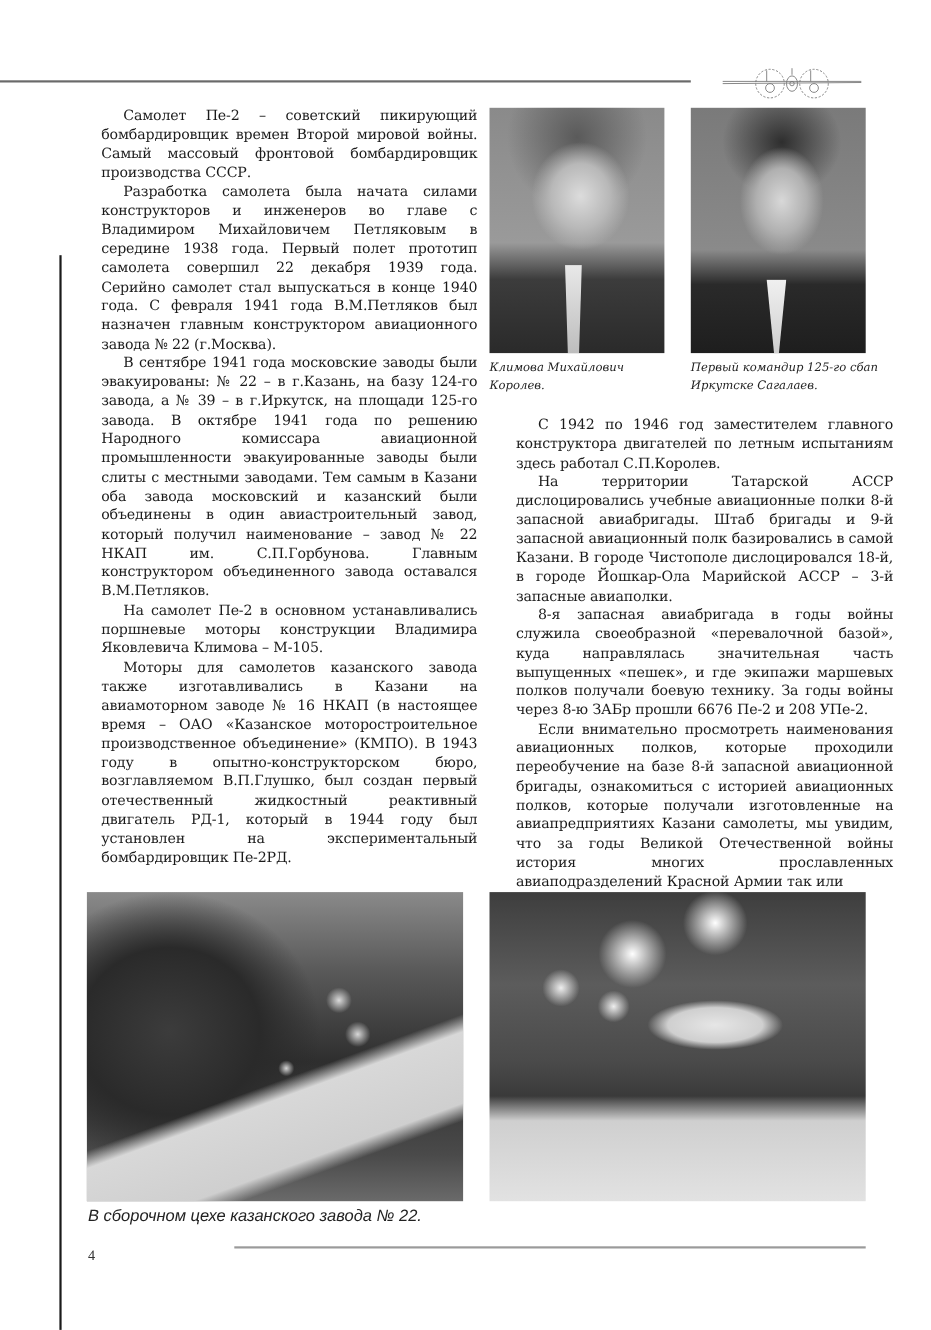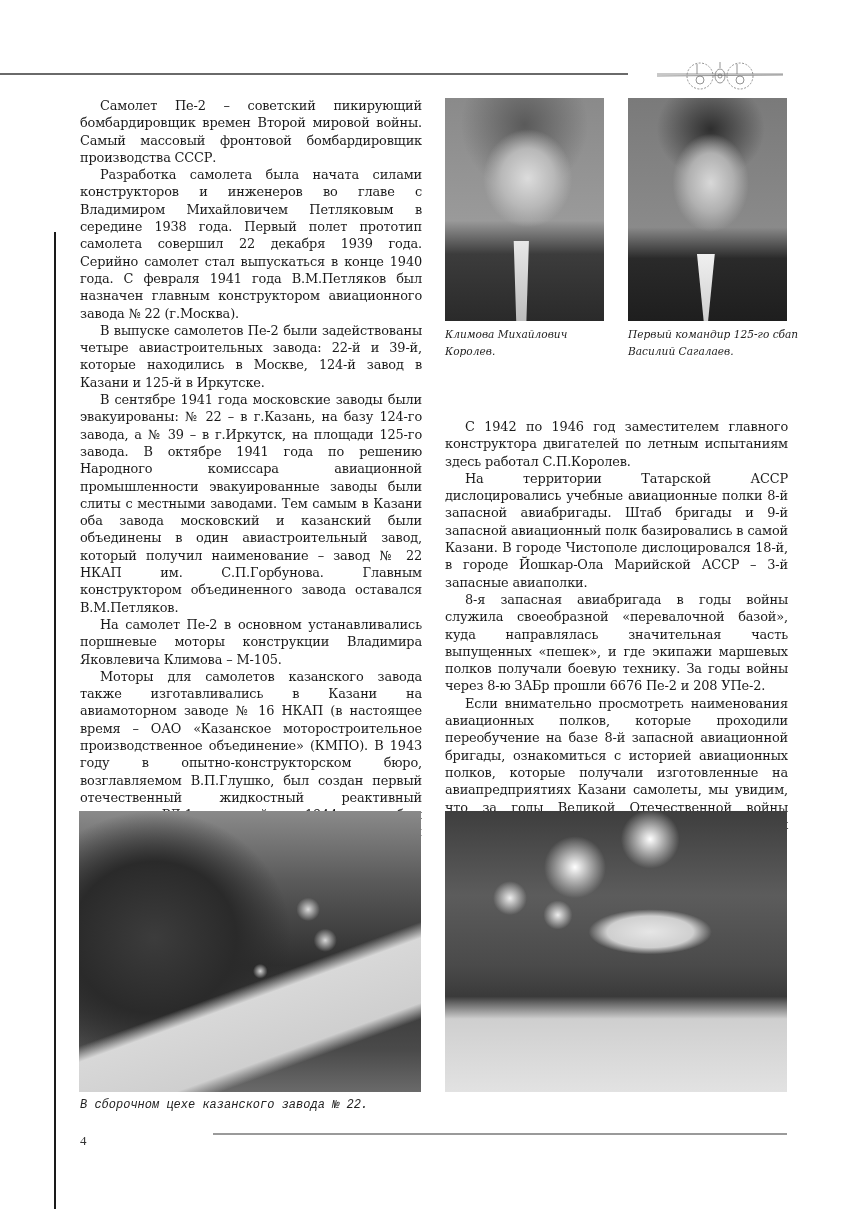--- a/index.html
+++ b/index.html
@@ -5,43 +5,43 @@
     html, body { margin: 0; padding: 0; background: #ffffff; }
     body { width: 846px; height: 1209px; position: relative; overflow: hidden;
            font-family: "DejaVu Serif", "Liberation Serif", serif; color: #1a1a1a; }
 
     .top-rule { position: absolute; left: 0; top: 73px; width: 628px; height: 2px; background: #6a6a6a; }
     .plane-icon { position: absolute; left: 655px; top: 58px; width: 130px; height: 36px; }
     .left-vline { position: absolute; left: 54px; top: 232px; width: 2px; height: 977px; background: #1a1a1a; }
 
     .col { position: absolute; font-size: 12.9px; line-height: 17.3px; text-align: justify; letter-spacing: -0.15px; }
     .col p { margin: 0; text-indent: 20px; }
-    .col-left { left: 80px; top: 97px; width: 342px; }
-    .col-right { left: 445px; top: 378px; width: 343px; margin-top: 40px; }
+    .col-left { left: 92px; top: 97px; width: 342px; }
+    .col-right { left: 469px; top: 378px; width: 343px; }
 
     .photo { position: absolute; overflow: hidden; }
     .photo-petlyakov { left: 445px; top: 98px; width: 159px; height: 223px;
       background:
         radial-gradient(ellipse 28% 22% at 52% 36%, #dcdcdc 0%, #b8b8b8 60%, rgba(0,0,0,0) 100%),
         radial-gradient(ellipse 40% 30% at 50% 12%, #5a5a5a 0%, rgba(0,0,0,0) 100%),
         linear-gradient(180deg, #8a8a8a 0%, #9a9a9a 55%, #3c3c3c 70%, #2a2a2a 100%); }
     .photo-petlyakov::after { content: ""; position: absolute; left: 40%; top: 64%; width: 16%; height: 36%;
       background: linear-gradient(180deg, #e8e8e8, #bdbdbd); clip-path: polygon(20% 0,80% 0,70% 100%,30% 100%); }
     .photo-sagalaev { left: 628px; top: 98px; width: 159px; height: 223px;
       background:
         radial-gradient(ellipse 24% 22% at 52% 38%, #d8d8d8 0%, #b0b0b0 60%, rgba(0,0,0,0) 100%),
         radial-gradient(ellipse 34% 22% at 52% 14%, #2e2e2e 0%, rgba(0,0,0,0) 100%),
         linear-gradient(180deg, #7a7a7a 0%, #8a8a8a 58%, #2a2a2a 72%, #1e1e1e 100%); }
     .photo-sagalaev::after { content: ""; position: absolute; left: 42%; top: 70%; width: 14%; height: 30%;
       background: linear-gradient(180deg, #f0f0f0, #cfcfcf); clip-path: polygon(10% 0,90% 0,60% 100%,40% 100%); }
 
     .caption { position: absolute; font-style: italic; font-size: 10.6px; line-height: 17px; color: #222; }
     .cap-petlyakov { left: 445px; top: 326px; width: 170px; }
     .cap-sagalaev { left: 628px; top: 326px; width: 200px; }
-    .cap-factory { left: 80px; top: 1097px; width: 400px; font-family: Liberation Mono, monospace; font-size: 12px; }
+    .cap-factory { left: 80px; top: 1097px; width: 400px; font-family: Liberation Sans, sans-serif; font-size: 15px; }
 
     .photo-engine { left: 79px; top: 811px; width: 342px; height: 281px;
       background:
         radial-gradient(circle at 67% 35%, rgba(255,255,255,0.8) 0, rgba(255,255,255,0) 4%),
         radial-gradient(circle at 72% 46%, rgba(255,255,255,0.8) 0, rgba(255,255,255,0) 4%),
         radial-gradient(circle at 53% 57%, rgba(255,255,255,0.8) 0, rgba(255,255,255,0) 3%),
         linear-gradient(160deg, rgba(255,255,255,0) 58%, #d8d8d8 62%, #cfcfcf 78%, rgba(0,0,0,0) 82%),
         radial-gradient(ellipse 40% 45% at 22% 45%, #3c3c3c 0%, #2a2a2a 60%, rgba(0,0,0,0) 100%),
         linear-gradient(180deg, #8a8a8a 0%, #5a5a5a 25%, #2e2e2e 55%, #4a4a4a 85%, #6a6a6a 100%); }
     .photo-hangar { left: 445px; top: 811px; width: 342px; height: 281px;
@@ -75,36 +75,35 @@
     <line x1="42" y1="6" x2="42" y2="16"></line>
     <line x1="82" y1="6" x2="82" y2="16"></line>
   </g>
 </svg>
 
 <div class="left-vline"></div>
 
 <div class="col col-left">
   <p>Самолет Пе-2 – советский пикирующий бомбардировщик времен Второй мировой войны. Самый массовый фронтовой бомбардировщик производства СССР.</p>
   <p>Разработка самолета была начата силами конструкторов и инженеров во главе с Владимиром Михайловичем Петляковым в середине 1938 года. Первый полет прототип самолета совершил 22 декабря 1939 года. Серийно самолет стал выпускаться в конце 1940 года. С февраля 1941 года В.М.Петляков был назначен главным конструктором авиационного завода № 22 (г.Москва).</p>
-  <p>В выпуске самолетов Пе-2 были задействованы четыре авиастроительных завода: 22-й и 39-й, которые находились в Москве, 124-й завод в Казани и 125-й в Иркутске.</p>
   <p>В сентябре 1941 года московские заводы были эвакуированы: № 22 – в г.Казань, на базу 124-го завода, а № 39 – в г.Иркутск, на площади 125-го завода. В октябре 1941 года по решению Народного комиссара авиационной промышленности эвакуированные заводы были слиты с местными заводами. Тем самым в Казани оба завода московский и казанский были объединены в один авиастроительный завод, который получил наименование – завод № 22 НКАП им. С.П.Горбунова. Главным конструктором объединенного завода оставался В.М.Петляков.</p>
   <p>На самолет Пе-2 в основном устанавливались поршневые моторы конструкции Владимира Яковлевича Климова – М-105.</p>
   <p>Моторы для самолетов казанского завода также изготавливались в Казани на авиамоторном заводе № 16 НКАП (в настоящее время – ОАО «Казанское моторостроительное производственное объединение» (КМПО). В 1943 году в опытно-конструкторском бюро, возглавляемом В.П.Глушко, был создан первый отечественный жидкостный реактивный двигатель РД-1, который в 1944 году был установлен на экспериментальный бомбардировщик Пе-2РД.</p>
 </div>
 
 <div class="photo photo-petlyakov"></div>
 <div class="photo photo-sagalaev"></div>
 
 <div class="caption cap-petlyakov">
   <div>Климова Михайлович</div>
   <div>Королев.</div>
 </div>
 <div class="caption cap-sagalaev">
   <div>Первый командир 125-го сбап</div>
-  <div>Василий Сагалаев.</div>
+  <div>Иркутске Сагалаев.</div>
 </div>
 
 <div class="col col-right">
   <p>С 1942 по 1946 год заместителем главного конструктора двигателей по летным испытаниям здесь работал С.П.Королев.</p>
   <p>На территории Татарской АССР дислоцировались учебные авиационные полки 8-й запасной авиабригады. Штаб бригады и 9-й запасной авиационный полк базировались в самой Казани. В городе Чистополе дислоцировался 18-й, в городе Йошкар-Ола Марийской АССР – 3-й запасные авиаполки.</p>
   <p>8-я запасная авиабригада в годы войны служила своеобразной «перевалочной базой», куда направлялась значительная часть выпущенных «пешек», и где экипажи маршевых полков получали боевую технику. За годы войны через 8-ю ЗАБр прошли 6676 Пе-2 и 208 УПе-2.</p>
   <p>Если внимательно просмотреть наименования авиационных полков, которые проходили переобучение на базе 8-й запасной авиационной бригады, ознакомиться с историей авиационных полков, которые получали изготовленные на авиапредприятиях Казани самолеты, мы увидим, что за годы Великой Отечественной войны история многих прославленных авиаподразделений Красной Армии так или</p>
 </div>
 
 <div class="photo photo-engine"></div>

